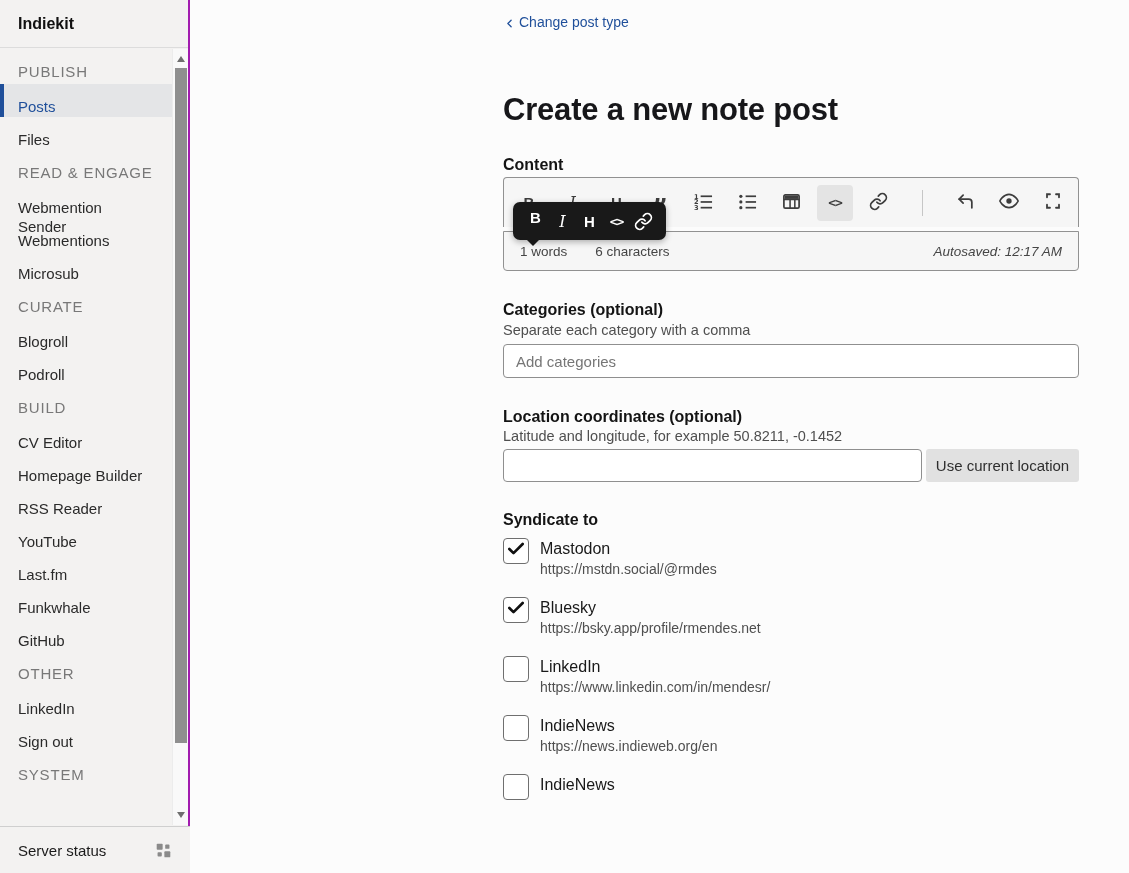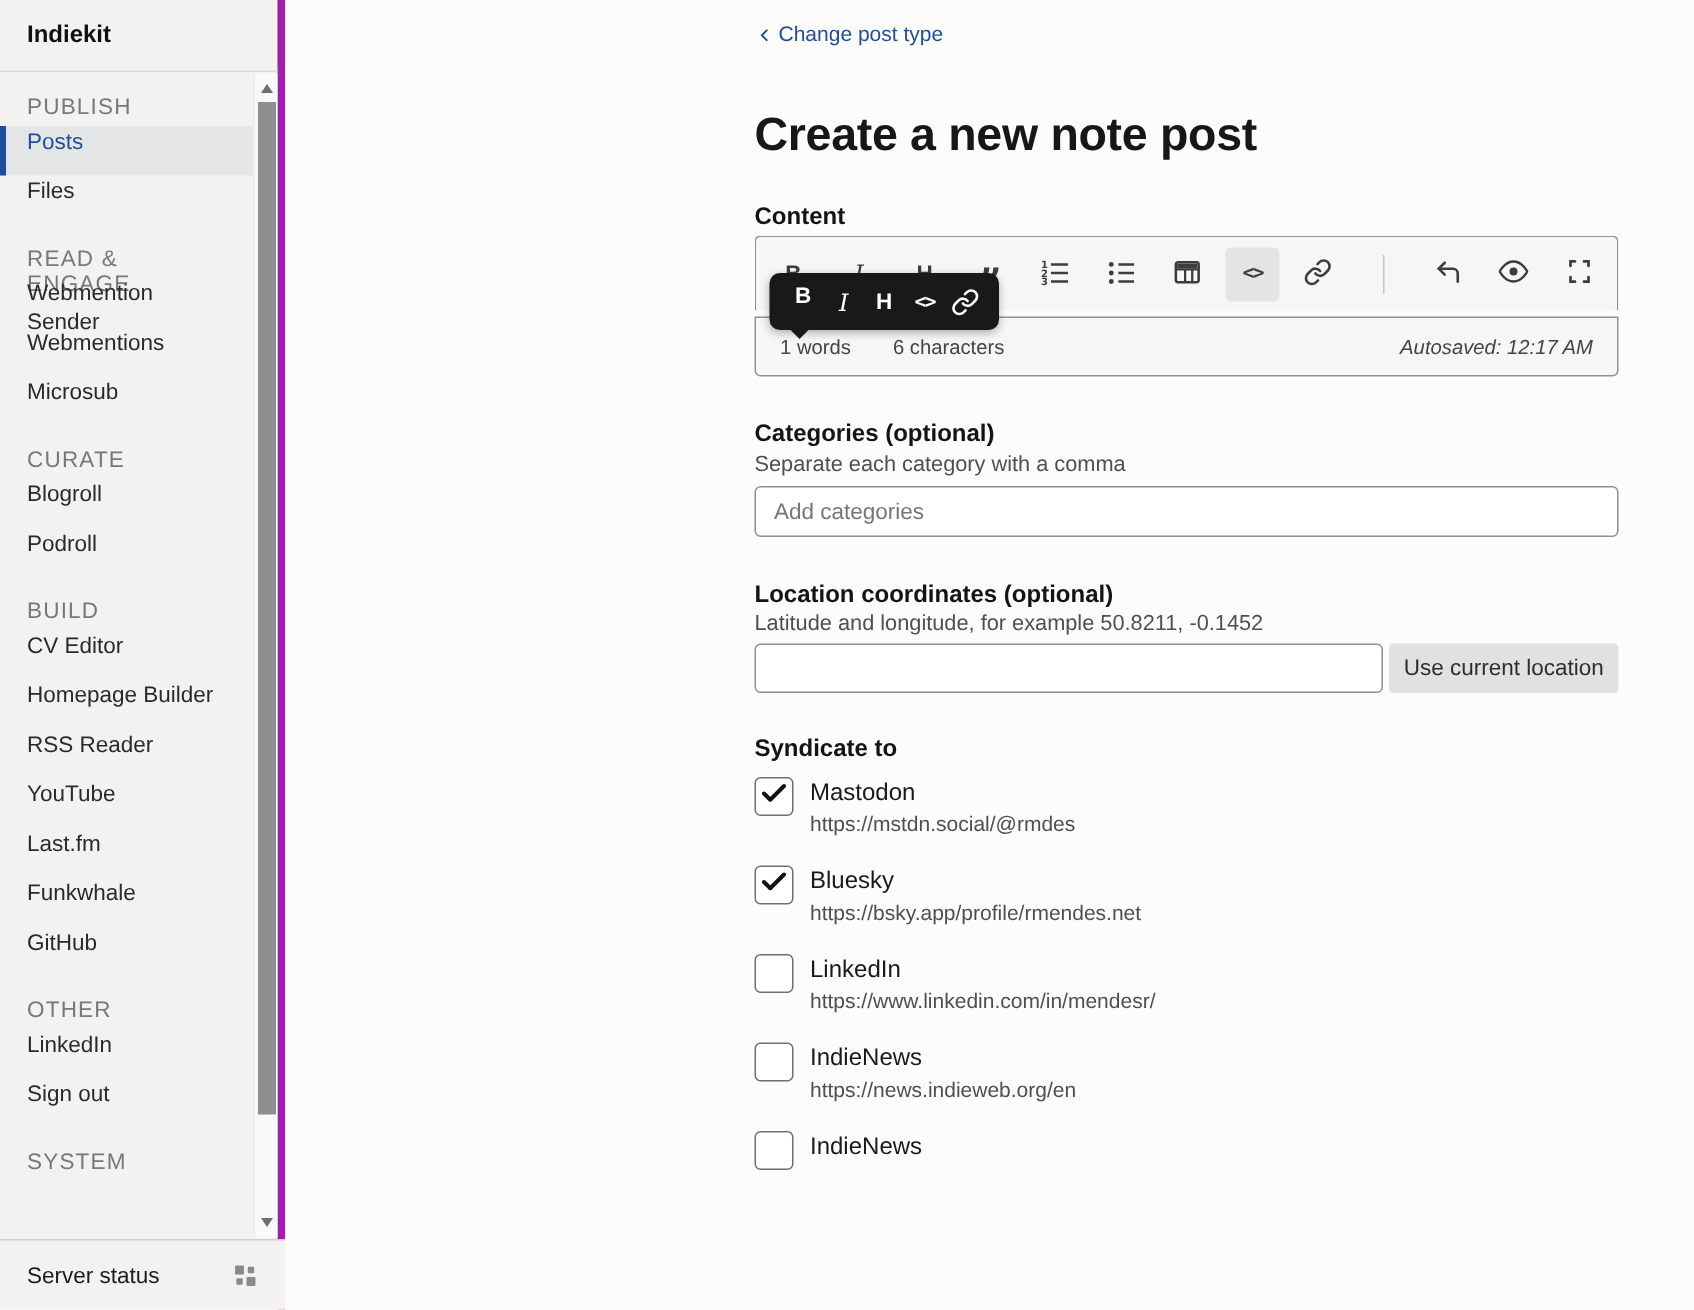--- a/index.html
+++ b/index.html
@@ -5,27 +5,27 @@
   * { box-sizing: border-box; }
   html,body { margin:0; padding:0; }
   body {
     width:1129px; height:873px; overflow:hidden; position:relative;
     background:#fcfcfc; color:#1b1b1b;
     font-family:"Liberation Sans","DejaVu Sans",sans-serif;
   }
 
   
   .sidebar { position:absolute; left:0; top:0; width:190px; height:873px;
-    background:#f3f2f1; border-right:5px solid #a21caf; }
+    background:#f3f2f1; border-right:2px solid #a21caf; }
   .sb-header { height:48px; border-bottom:1px solid #dcdcdc; display:flex;
     align-items:center; padding:0 18px; font-weight:bold; font-size:16px; color:#111; }
   .sb-nav { position:absolute; top:49px; left:0; right:16px; height:776px; overflow:hidden; }
   .nav-heading { padding:14px 18px 5px; font-size:15px; font-weight:normal;
     letter-spacing:.8px; color:#787878; height:35px; }
-  .nav-item { padding:1px 18px; font-size:15px; color:#2a2a2a; height:33px;
+  .nav-item { padding:13px 18px; font-size:15px; color:#2a2a2a; height:33px;
     line-height:19px; cursor:pointer; }
   .nav-item.active { background:#e4e5e7; color:#1f4f9a;
     border-left:4px solid #1f4f9a; padding-left:14px; }
 
   .sb-scroll { position:absolute; top:49px; right:0; width:16px; height:776px;
     background:#f9f9f9; border-left:1px solid #ececec; }
   .sb-arrow { position:absolute; left:0; width:15px; height:16px; display:flex;
     align-items:center; justify-content:center; cursor:pointer; }
   .sb-arrow.up { top:2px; } .sb-arrow.down { bottom:2px; }
   .tri-up { width:0; height:0; border-left:4px solid transparent; border-right:4px solid transparent;
@@ -41,21 +41,21 @@
   .sb-footer .ficon { color:#8a8a8a; display:flex; cursor:pointer; }
 
   
   .main { position:absolute; left:191px; top:0; right:0; bottom:0; background:#fcfcfc; }
   .content { position:absolute; left:312px; top:0; width:576px; }
 
   .back { margin-top:14px; display:inline-flex; align-items:flex-end; gap:3px;
     color:#1f4f9a; font-size:14px; cursor:pointer; text-decoration:none; }
   .back svg { display:block; }
 
-  h1.page-title { margin:36px 0 0; font-size:31px; font-weight:bold; color:#17171a;
+  h1.page-title { margin:57px 0 0; font-size:31px; font-weight:bold; color:#17171a;
     letter-spacing:-.2px; line-height:38px; }
 
   .field-label { margin-top:27px; font-size:16px; font-weight:bold; color:#141414; }
   .hint { margin-top:3px; font-size:14.5px; color:#4f4f4f; }
 
   
   .editor { margin-top:3px; position:relative; }
   .editor-toolbar { height:50px; background:#f6f6f6; border:1px solid #919191;
     border-bottom:none; border-radius:4px 4px 0 0; display:flex; align-items:center;
     padding:0 3px; }

